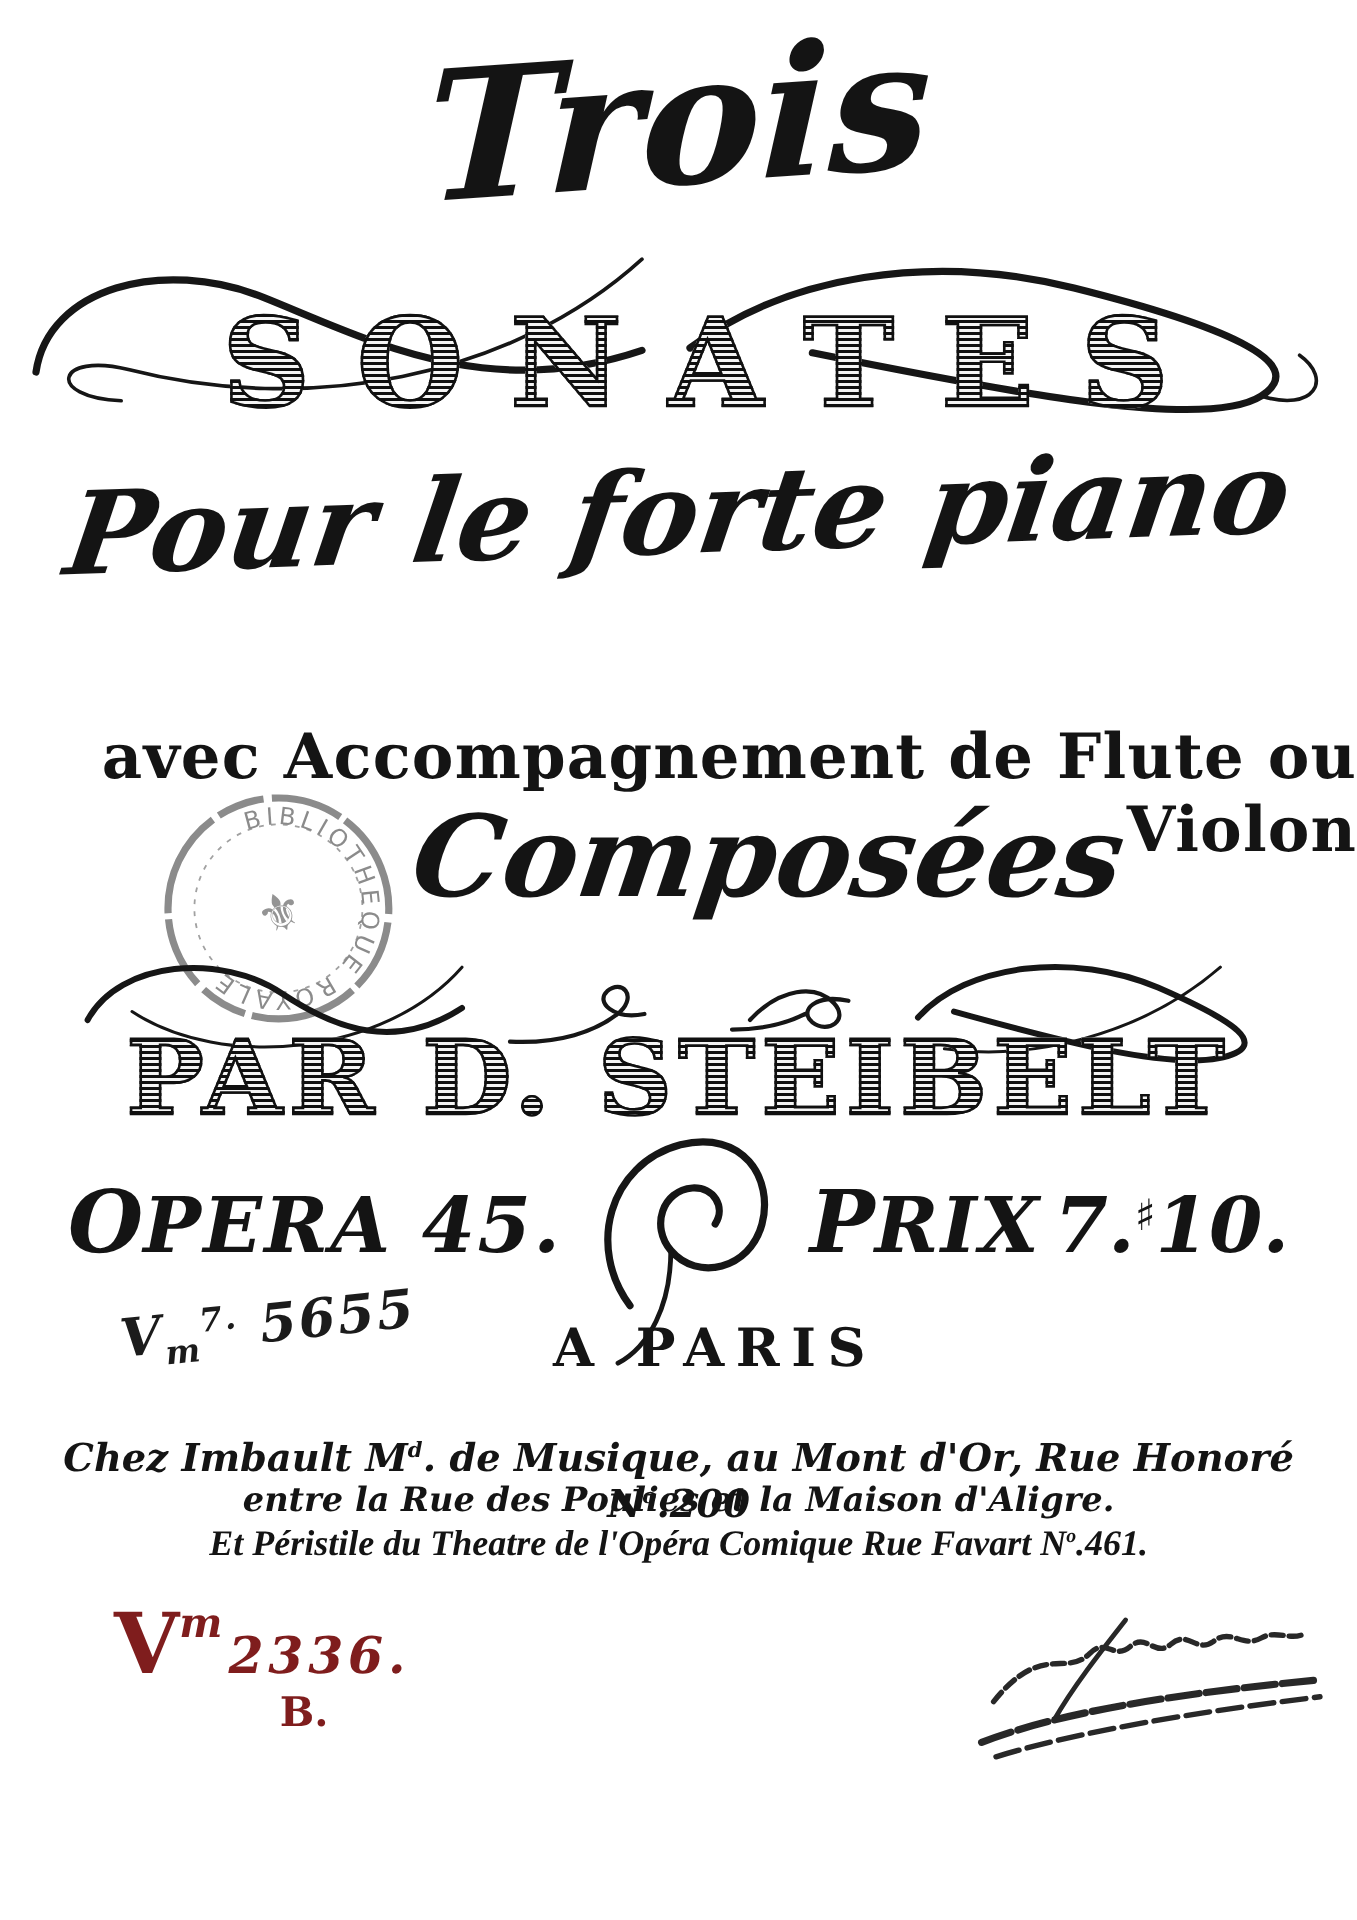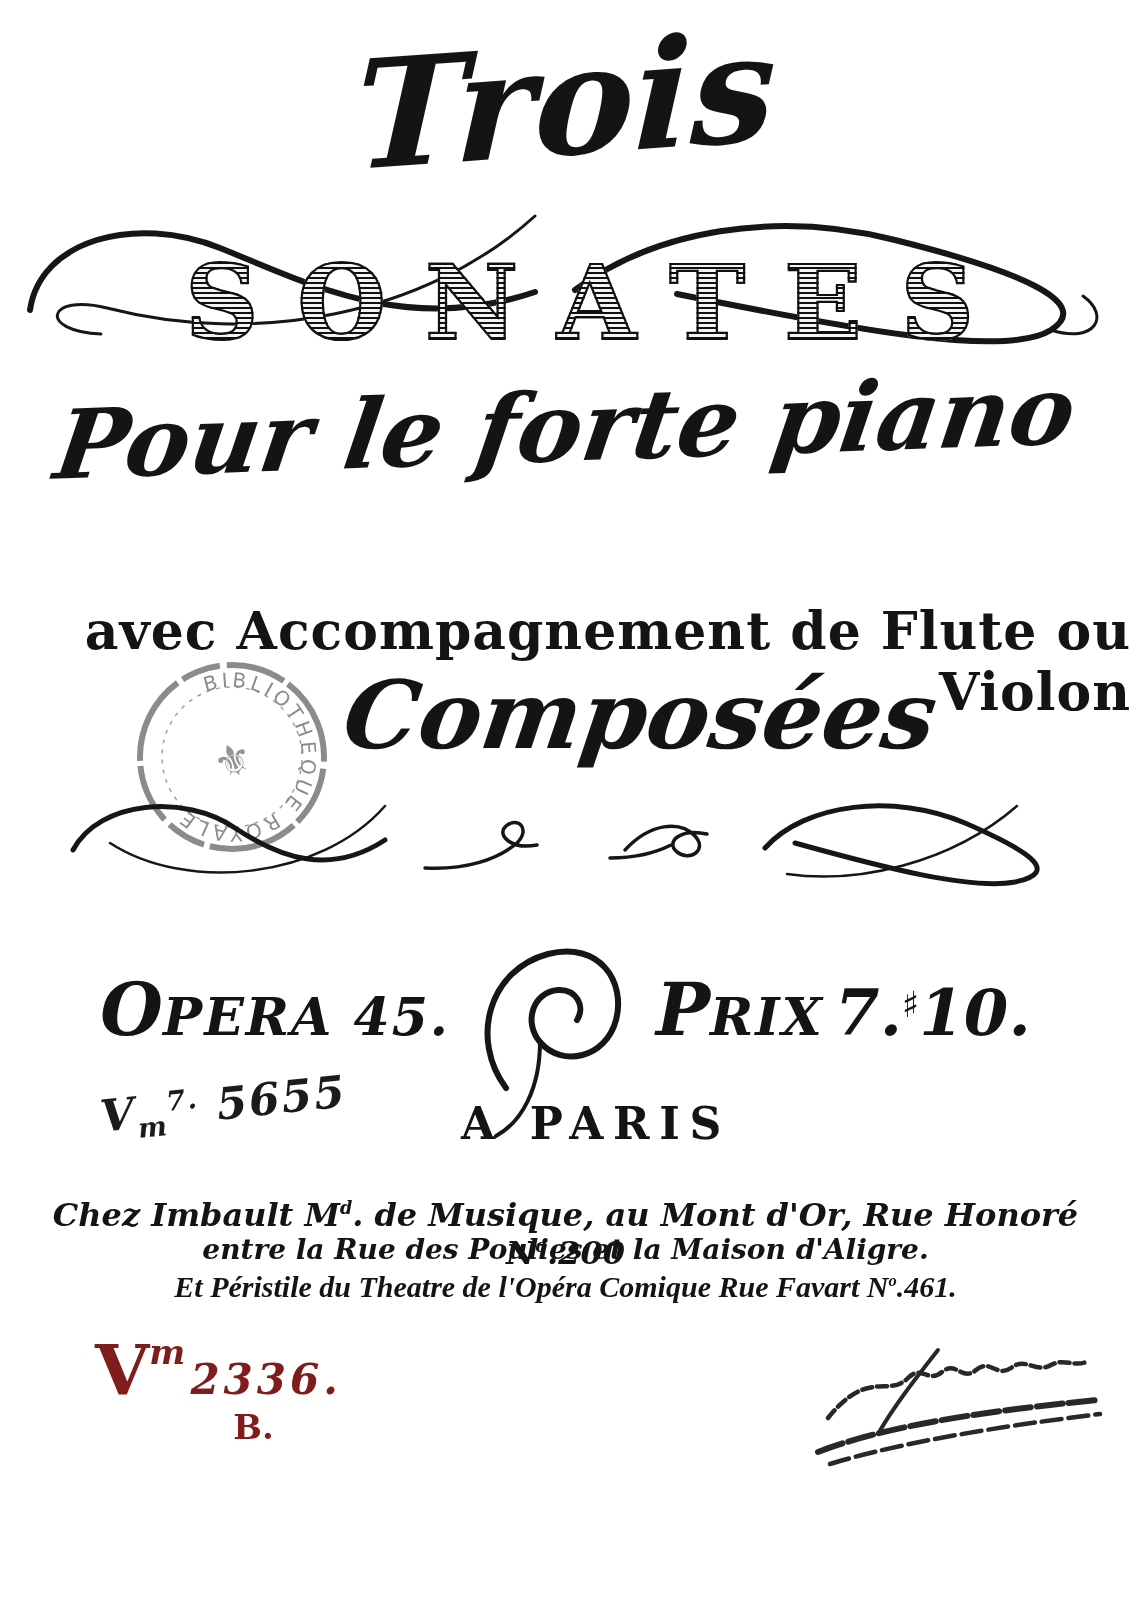--- a/index.html
+++ b/index.html
@@ -30,21 +30,21 @@
       -webkit-text-stroke:2.2px #101010;
     }
   }
 
   .avec{top:600px;font-size:52px;font-weight:600;letter-spacing:1px;text-align:right;}
 
   
   .opera-row{top:952px;display:flex;justify-content:center;align-items:flex-start;
              gap:28px;font-style:italic;font-weight:600;}
   .lead{font-size:72px;line-height:1;}
-  .rest{font-size:52px;line-height:1;padding-top:16px;display:inline-block;letter-spacing:2px;}
+  .rest{font-size:64px;line-height:1;padding-top:16px;display:inline-block;letter-spacing:2px;}
   .amount{font-size:64px;line-height:1;padding-top:4px;display:inline-block;}
   .livre{font-size:36px;vertical-align:18px;}
   .opera-group,.prix-group{white-space:nowrap;padding-top:22px;}
   .swirl-box{margin-top:-12px;}
 
   .a-paris{top:1098px;font-size:44px;font-weight:700;letter-spacing:.22em;padding-left:61px;}
 
   .addr{font-weight:600;font-style:italic;}
   .addr sup{font-size:.55em;}
   .addr1{top:1176px;font-size:32px;margin-top:20px;}
@@ -114,20 +114,21 @@
 
   <svg class="flourish-row" viewBox="0 0 1000 100" aria-hidden="true">
     <path class="ink" stroke-width="5" d="M8,62 C35,12 120,6 170,40 C215,70 265,88 320,52"></path>
     <path class="ink" stroke-width="2.5" d="M320,18 C255,92 120,104 45,55"></path>
     <path class="ink" stroke-width="3.5" d="M360,80 C400,82 432,72 452,55 C466,41 453,28 441,38 C431,47 446,62 472,57"></path>
     <path class="ink" stroke-width="3.5" d="M545,70 C570,70 588,66 606,57 M560,62 C585,35 615,32 630,48 C643,62 625,74 612,64 C600,54 615,40 642,46"></path>
     <path class="ink" stroke-width="5" d="M700,60 C740,15 830,5 900,35 C962,62 998,84 950,94 C905,102 820,80 730,55"></path>
     <path class="ink" stroke-width="2.5" d="M952,18 C885,76 792,96 722,86"></path>
   </svg>
 
+  <div class="abs caps hatch steibelt">PAR D. STEIBELT</div>
 
   <div class="abs opera-row">
     <span class="opera-group"><span class="lead">O</span><span class="rest">PERA 45.</span></span>
     <svg class="swirl-box" width="150" height="200" viewBox="0 0 150 200" aria-hidden="true">
       <path class="ink" stroke-width="6" d="M28,148 C-8,100 10,30 70,14 C122,1 148,42 138,80 C128,118 84,128 62,102 C45,82 55,52 80,50 C98,49 108,66 99,80"></path>
       <path class="ink" stroke-width="4" d="M62,102 C62,148 44,182 18,196"></path>
     </svg>
     <span class="prix-group"><span class="lead">P</span><span class="rest">RIX</span>&nbsp;&nbsp;<span class="amount">7.</span><span class="livre">♯</span><span class="amount">10</span><span class="amount">.</span></span>
   </div>
 

